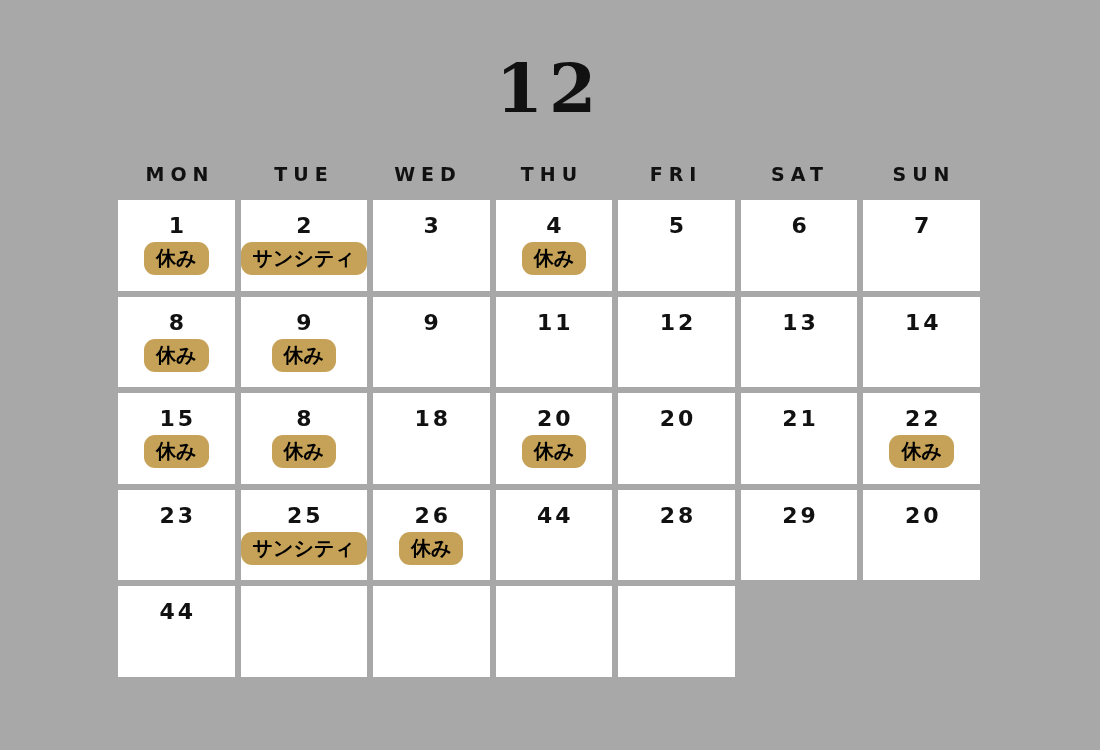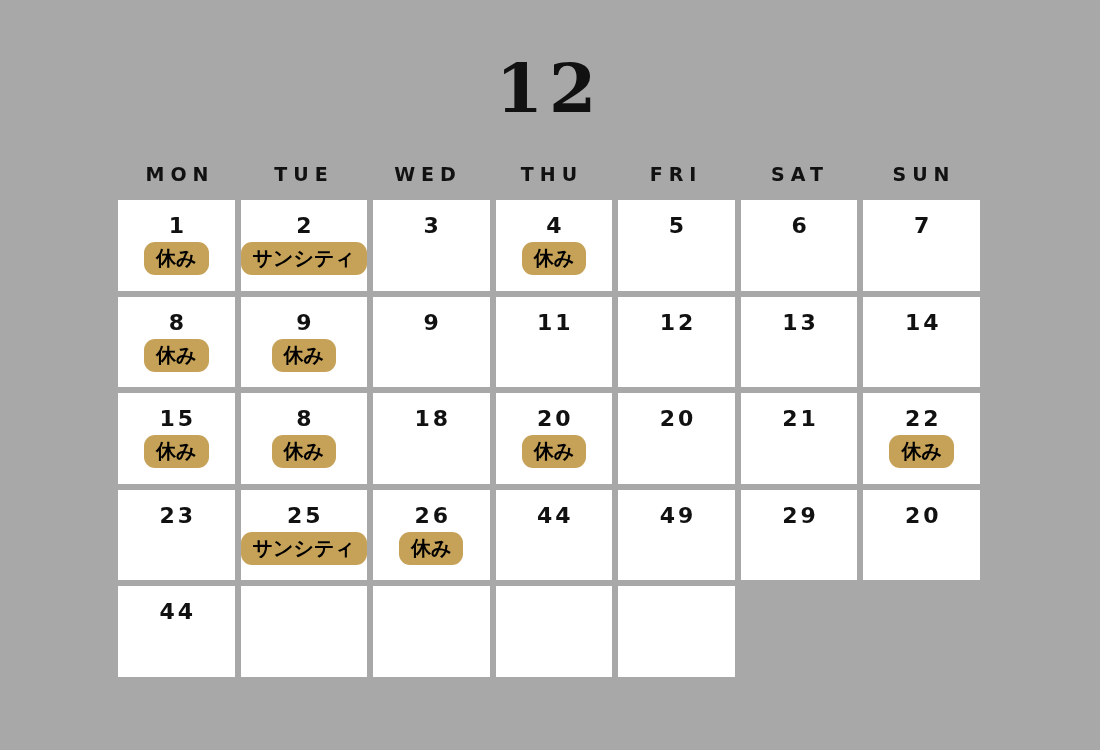--- a/index.html
+++ b/index.html
@@ -177,21 +177,21 @@
       <div class="day-badge">サンシティ</div>
     </div>
     <div class="day-cell">
       <div class="day-number">26</div>
       <div class="day-badge">休み</div>
     </div>
     <div class="day-cell">
       <div class="day-number">44</div>
     </div>
     <div class="day-cell">
-      <div class="day-number">49</div>
+      <div class="day-number">28</div>
     </div>
     <div class="day-cell">
       <div class="day-number">29</div>
     </div>
     <div class="day-cell">
       <div class="day-number">20</div>
     </div>
     <div class="day-cell">
       <div class="day-number">44</div>
     </div>

